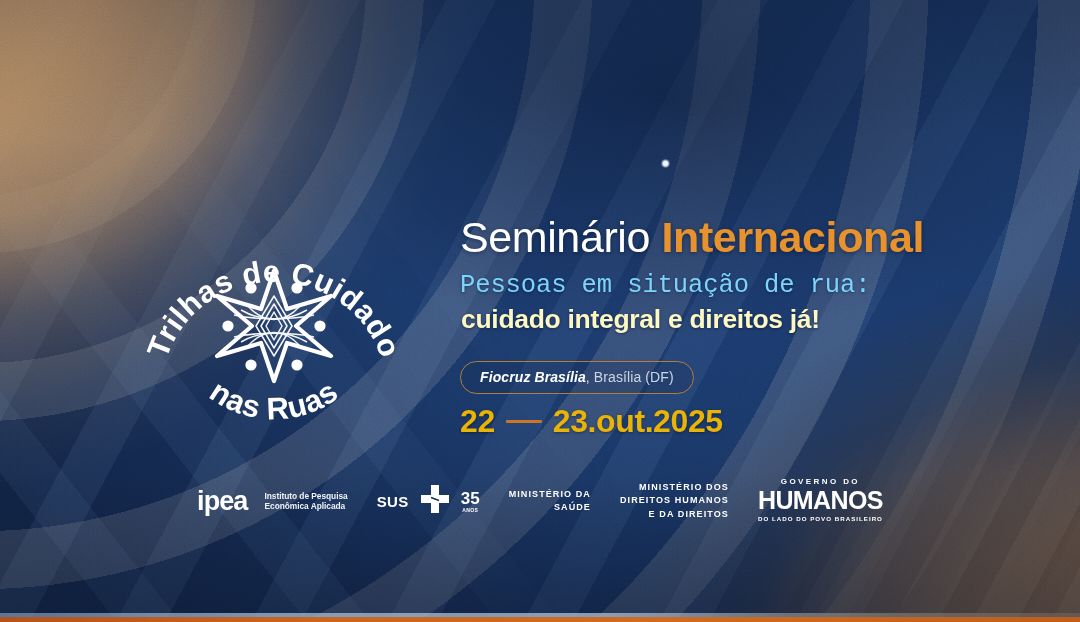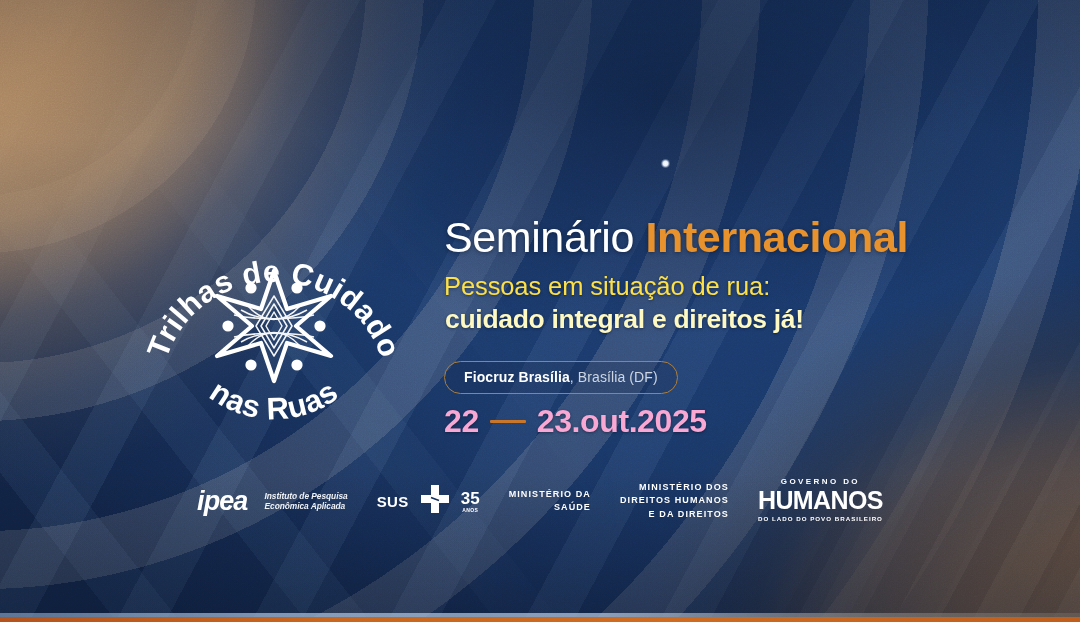--- a/index.html
+++ b/index.html
@@ -158,21 +158,21 @@
     left: 143px;
     top: 208px;
     width: 262px;
     height: 232px;
   }
   .logo-emblem svg { display: block; width: 100%; height: 100%; }
 
   
   .content {
     position: absolute;
-    left: 444px;
+    left: 460px;
     top: 214px;
     width: 560px;
   }
 
   .headline {
     margin: 0;
     font-size: 43px;
     line-height: 1.08;
     letter-spacing: -0.4px;
     color: #ffffff;
@@ -182,24 +182,25 @@
   }
   .headline .accent {
     color: #e8922e;
     font-weight: 700;
   }
 
   .sub-line-1 {
     margin: 11px 0 0 0;
     font-size: 25.5px;
     line-height: 1.2;
-    color: #fde047;
+    color: #7dd3fc;
     font-weight: 400;
     letter-spacing: -0.1px;
     text-shadow: 0 1px 3px rgba(5,14,30,0.4);
+    font-family: Liberation Mono, monospace;
   }
   .sub-line-2 {
     margin: 2px 0 0 1px;
     font-size: 26.5px;
     line-height: 1.2;
     color: #fef9c3;
     font-weight: 700;
     letter-spacing: -0.3px;
     text-shadow: 0 1px 3px rgba(5,14,30,0.45);
   }
@@ -212,37 +213,38 @@
     border: 1.6px solid #b07f39;
     border-radius: 999px;
     font-size: 14px;
     white-space: nowrap;
     background: rgba(22,42,78,0.22);
   }
   .venue-badge .venue-name {
     color: #ffffff;
     font-weight: 700;
     letter-spacing: 0.1px;
+    font-style: italic;
   }
   .venue-badge .venue-city {
     color: #cdd6e2;
     font-weight: 400;
     letter-spacing: 0.1px;
   }
 
   .date-row {
     display: flex;
     align-items: center;
     margin-top: 9px;
     white-space: nowrap;
   }
   .date-start, .date-end {
     font-size: 32px;
     font-weight: 700;
-    color: #f9a8d4;
+    color: #eab308;
     letter-spacing: -0.4px;
     text-shadow: 0 1px 3px rgba(5,14,30,0.45);
   }
   .date-dash {
     display: inline-block;
     width: 36px;
     height: 3.5px;
     background: #c9762a;
     margin: 0 11px;
     border-radius: 1px;
@@ -257,21 +259,21 @@
     height: 62px;
     display: flex;
     align-items: center;
     justify-content: center;
     gap: 29px;
     color: #ffffff;
   }
   .sponsor { display: flex; align-items: center; height: 46px; }
 
   
-  .ipea { gap: 17px; font-style: italic; }
+  .ipea { gap: 17px; }
   .ipea-word {
     font-size: 27px;
     font-weight: 700;
     letter-spacing: -0.9px;
     line-height: 1;
     color: #ffffff;
   }
   .ipea-tag {
     font-size: 8.4px;
     font-weight: 700;

